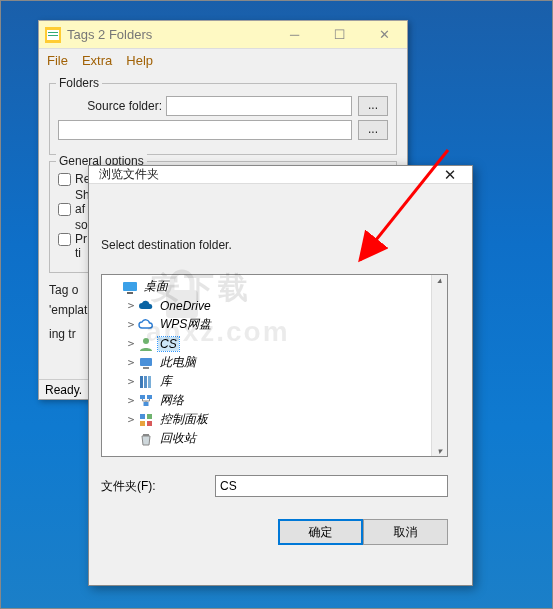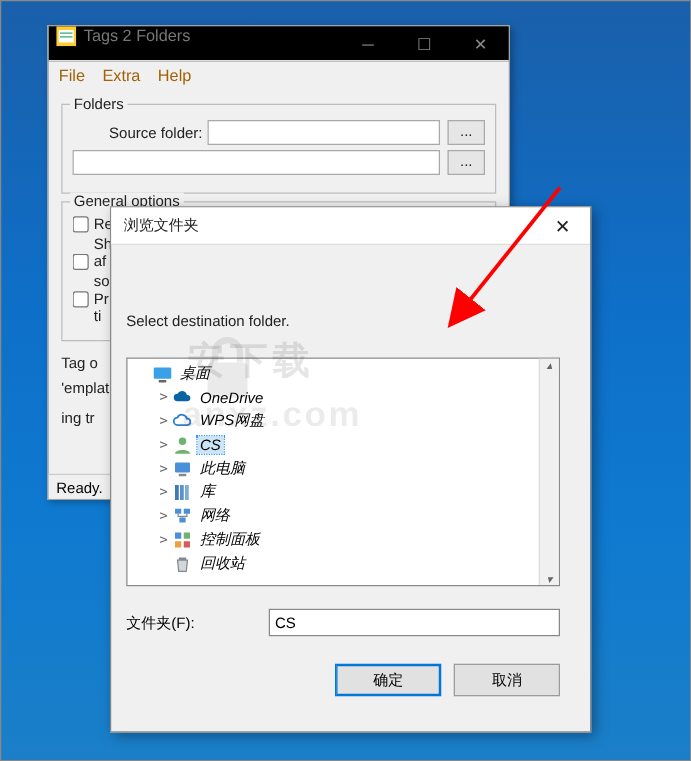--- a/index.html
+++ b/index.html
@@ -2,60 +2,60 @@
 <html><head>
 <meta charset="utf-8">
 <style>
 * { box-sizing: border-box; margin: 0; padding: 0; }
 body { width: 553px; height: 609px; font-family: "Microsoft YaHei", Tahoma, sans-serif; font-size: 12px; position: relative; overflow: hidden; background: #fff; }
 .desktop { position: absolute; inset: 0; background: linear-gradient(180deg, #1a5faa 0%, #0e6fc8 40%, #0f7ad0 70%, #1b7fc8 100%); }
 .frame { position: absolute; inset: 0; border: 1px solid #888; pointer-events: none; }
 
 
 .parent { position: absolute; left: 38px; top: 20px; width: 370px; height: 380px; background: #f0f0f0; border: 1px solid #a0a0a0; box-shadow: 2px 2px 6px rgba(0,0,0,.3); }
-.titlebar { height: 28px; background: #000000; display: flex; align-items: flex-start; padding-left: 6px; border-bottom: 1px solid #ddd; }
+.titlebar { height: 28px; background: #fef9c3; display: flex; align-items: center; padding-left: 6px; border-bottom: 1px solid #ddd; }
 .titlebar .ticon { width: 16px; height: 16px; margin-right: 6px; display: inline-block; }
 .titlebar .ttext { flex: 1; color: #777; font-size: 13px; }
 .tbtn { width: 45px; height: 28px; display: flex; align-items: center; justify-content: center; color: #888; font-size: 13px; }
 .menubar { height: 22px; padding-left: 8px; display: flex; align-items: center; gap: 14px; color: #a16207; font-size: 13px; }
 .pbody { padding: 6px 10px 0 10px; color: #222; font-size: 12px; }
 .grp { border: 1px solid #bdbdbd; margin-top: 6px; padding: 8px 8px 10px 8px; position: relative; }
 .grp .lgd { position: absolute; top: -8px; left: 6px; background: #f0f0f0; padding: 0 3px; font-size: 12px; }
 .row { display: flex; align-items: center; margin: 4px 0; }
 .lbl { width: 108px; text-align: right; padding-right: 4px; }
 .tfield { flex: 1; height: 20px; border: 1px solid #a9a9a9; background: #fff; }
 .dots { width: 30px; height: 20px; margin-left: 6px; border: 1px solid #a9a9a9; background: #e6e6e6; text-align: center; line-height: 16px; font-size: 12px; }
 .chk { display: flex; align-items: center; margin: 2px 0; }
 .chk input { margin-right: 4px; }
 .tagblk { margin-top: 10px; }
 .tagrow { display: flex; align-items: center; margin: 4px 0; }
 .tagrow .lbl2 { width: 50px; }
 .status { position: absolute; left: 0; right: 0; bottom: 0; height: 20px; padding-left: 6px; line-height: 20px; border-top: 1px solid #ccc; background: #f0f0f0; font-size: 12px; }
 
 
 .dlg { position: absolute; left: 88px; top: 165px; width: 385px; height: 421px; background: #f0f0f0; border: 1px solid #888; box-shadow: 3px 3px 10px rgba(0,0,0,.35); }
-.dbar { height: 30px; background: #fff; display: flex; align-items: center; padding: 0 6px 0 10px; border-bottom: 1px solid #ddd; font-size: 12px; }
+.dbar { height: 18px; background: #fff; display: flex; align-items: center; padding: 0 6px 0 10px; border-bottom: 1px solid #ddd; font-size: 12px; }
 .dbar .dtitle { flex: 1; color: #222; }
 .dclose { width: 32px; height: 30px; display: flex; align-items: center; justify-content: center; font-size: 15px; color: #222; }
 .dcontent { padding: 14px 24px 0 12px; margin-top: 40px; }
 .dmsg { font-size: 12px; color: #222; margin-bottom: 22px; }
 .tree { border: 1px solid #888; background: #fff; height: 183px; position: relative; display: flex; font-style: italic; }
 .tlist { flex: 1; overflow: hidden; padding: 2px 0 0 2px; }
 .ti { height: 19px; display: flex; align-items: center; font-size: 12px; white-space: nowrap; }
 .tw { width: 14px; display: inline-flex; justify-content: center; color: #666; font-size: 11px; font-family: Consolas, monospace; }
 .ticon2 { width: 16px; height: 16px; margin-right: 4px; display: inline-flex; align-items: center; justify-content: center; }
 .ti.sel .lblx { background: #cde6f7; outline: 1px dotted #3399ff; }
 .lblx { padding: 0 2px; }
 .vsb { width: 16px; background: #f0f0f0; border-left: 1px solid #ddd; position: relative; }
 .vsb::before { content: "▴"; position: absolute; top: 0; left: 0; right: 0; text-align: center; font-size: 9px; color: #666; }
 .vsb::after { content: "▾"; position: absolute; bottom: 0; left: 0; right: 0; text-align: center; font-size: 9px; color: #666; }
 .frow { display: flex; align-items: center; margin-top: 18px; gap: 48px; }
 .frow .flbl { width: 66px; font-size: 12px; }
 .finput { flex: 1; height: 22px; border: 1px solid #888; background: #fff; padding: 2px 4px; font-size: 12px; font-family: inherit; }
-.btnbar { display: flex; justify-content: flex-end; gap: 10px; margin-top: 22px; padding-bottom: 14px; }
+.btnbar { display: flex; justify-content: flex-end; gap: 0; margin-top: 22px; padding-bottom: 14px; }
 .btn { width: 85px; height: 26px; border: 1px solid #9c9c9c; background: #e1e1e1; font-size: 12px; font-family: inherit; display: inline-flex; align-items: center; justify-content: center; }
 .btn.def { border: 1px solid #0078d7; box-shadow: inset 0 0 0 1px #0078d7; }
 .arrow-svg { position: absolute; left: 298px; top: 142px; pointer-events: none; }
 
 
 .wm { position: absolute; left: 150px; top: 268px; font-size: 30px; font-weight: 700; color: rgba(0,0,0,.10); letter-spacing: 4px; pointer-events: none; user-select: none; }
 .wm2 { position: absolute; left: 146px; top: 316px; font-size: 28px; font-weight: 600; color: rgba(0,0,0,.08); letter-spacing: 2px; pointer-events: none; user-select: none; }
 .wmicon { position: absolute; left: 158px; top: 268px; opacity: .08; pointer-events: none; }
 </style>
 </head>

